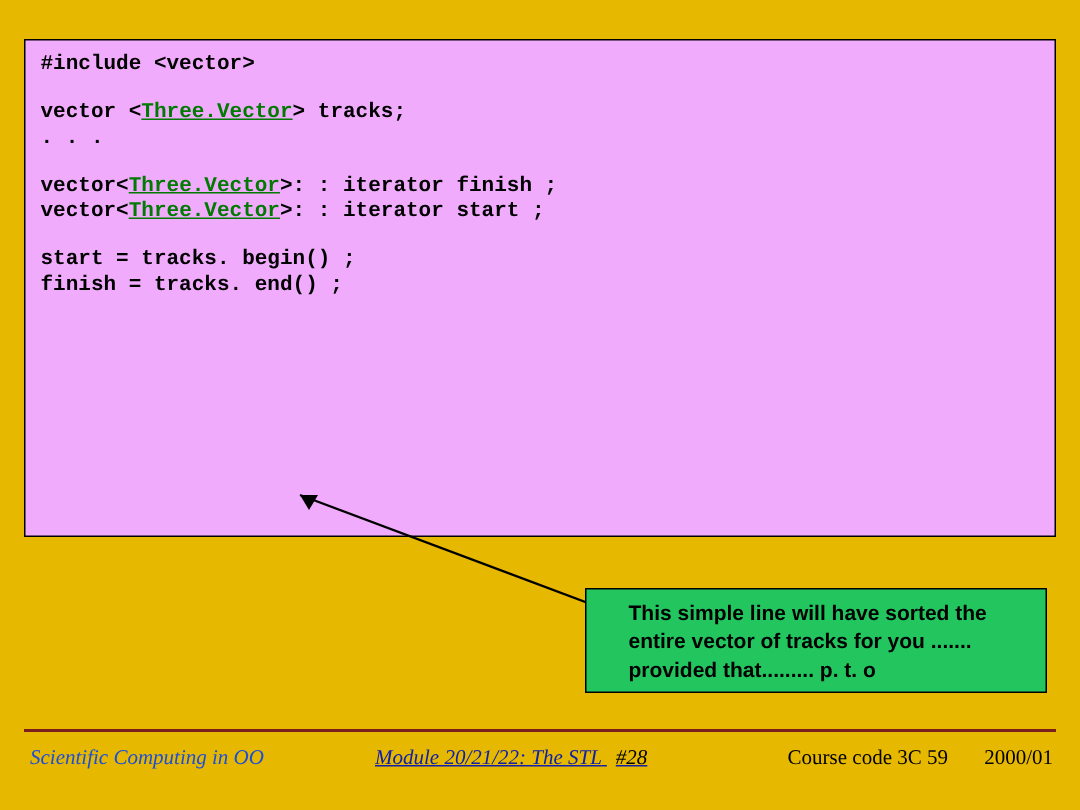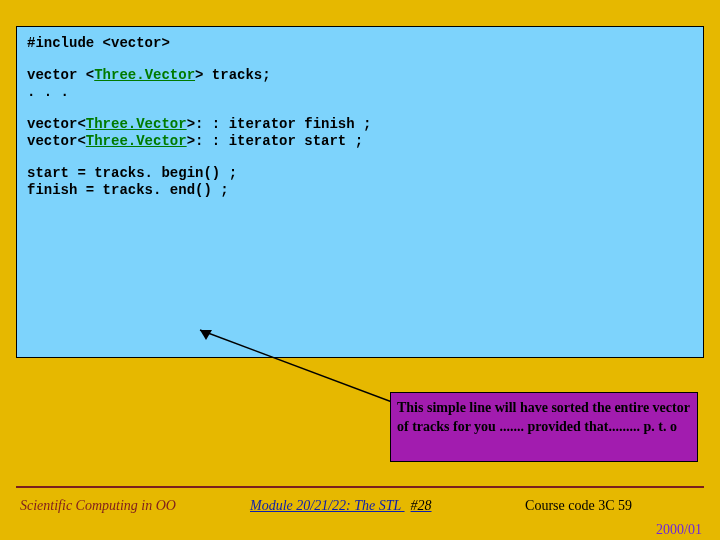--- a/index.html
+++ b/index.html
@@ -8,41 +8,41 @@
     background: #e6b800;
     font-family: "Times New Roman", serif;
     position: relative;
   }
   .code-box {
     position: absolute;
     top: 26px;
     left: 16px;
     width: 688px;
     height: 332px;
-    background: #7dd3fc;
+    background: #f0abfc;
     border: 1.5px solid #000;
     padding: 8px 10px;
     font-family: "Courier New", monospace;
     font-size: 14px;
     font-weight: bold;
     line-height: 1.25;
     color: #000;
   }
   .code-box .block { margin-bottom: 14px; }
   .code-box .vt { color: #007a00; text-decoration: underline; }
   .annotation-box {
     position: absolute;
     top: 392px;
     left: 390px;
     width: 308px;
     height: 70px;
-    background: #a21caf;
+    background: #22c55e;
     border: 1.5px solid #000;
-    padding: 6px 6px;
-    font-family: Liberation Serif, serif;
+    padding: 6px 28px;
+    font-family: Liberation Sans, sans-serif;
     font-size: 14px;
     font-weight: bold;
     line-height: 1.35;
     text-align: left;
   }
   .arrow {
     position: absolute;
     pointer-events: none;
   }
   .hr-line {
@@ -58,21 +58,21 @@
     top: 498px;
     left: 0;
     width: 720px;
     height: 30px;
     font-size: 14px;
   }
   .footer .left {
     position: absolute;
     left: 20px;
     font-style: italic;
-    color: #7f1d1d;
+    color: #1d4ed8;
   }
   .footer .mid {
     position: absolute;
     left: 250px;
     font-style: italic;
     color: #1020aa;
     text-decoration: underline;
   }
   .footer .tag {
     font-style: italic;
@@ -80,22 +80,21 @@
     margin-left: 6px;
   }
   .footer .course {
     position: absolute;
     right: 88px;
     color: #000;
   }
   .footer .year {
     position: absolute;
     right: 18px;
-    color: #6d28d9;
-    margin-top: 24px;
+    color: #000000;
   }
 </style>
 </head>
 <body>
 
 <div class="code-box">
   <div class="block">
     <div>#include &lt;vector&gt;</div>
   </div>
   <div class="block">

